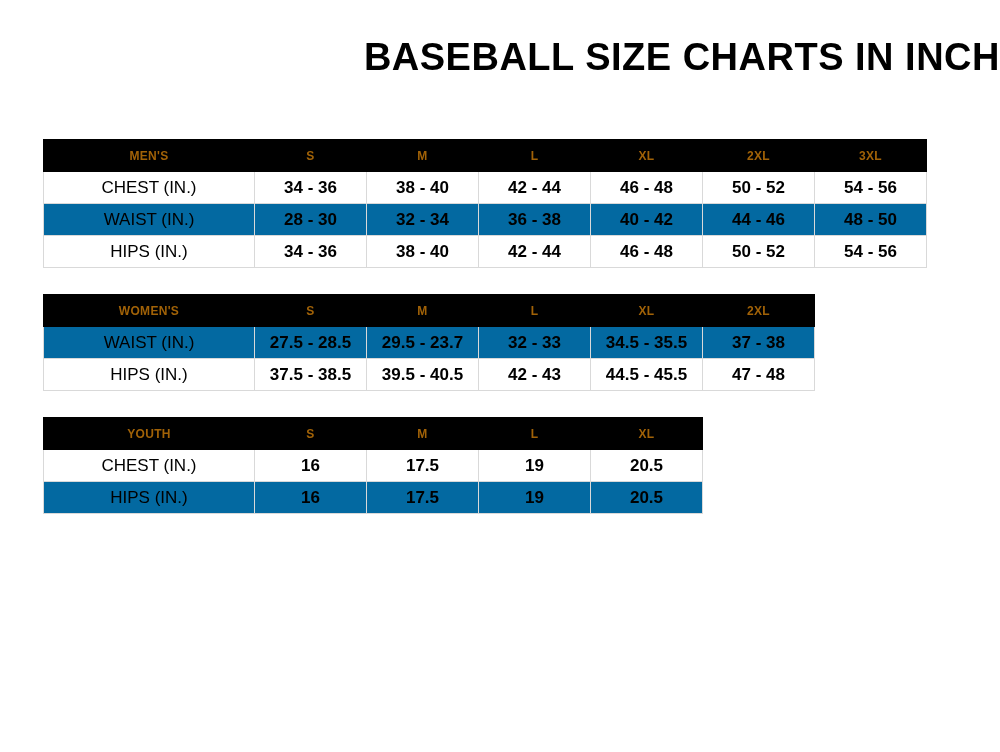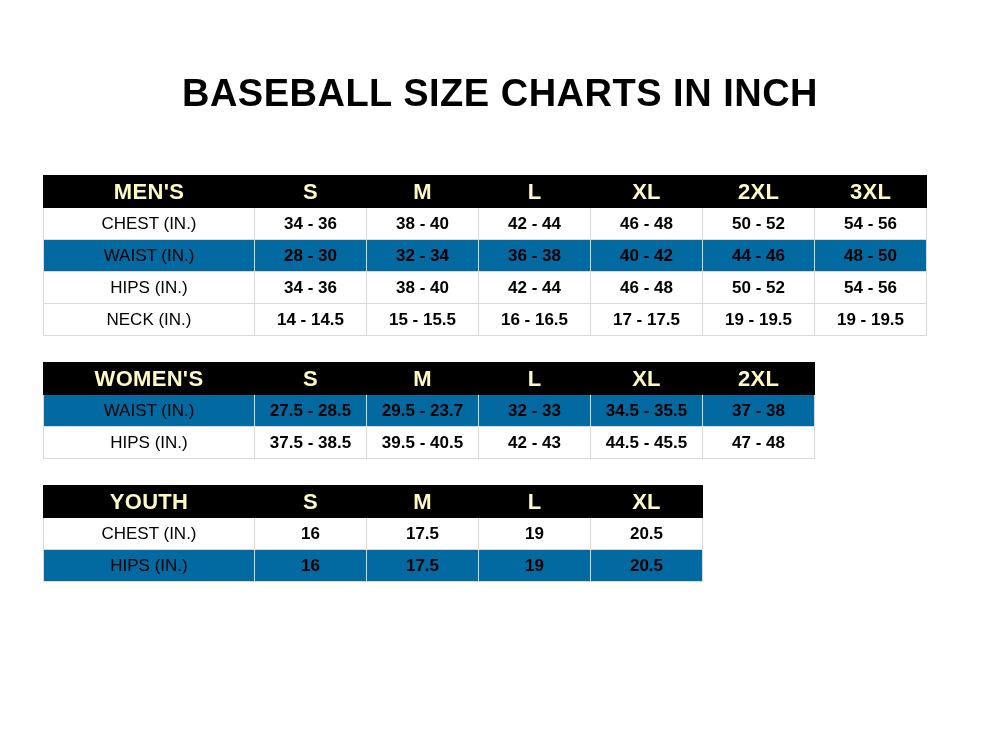--- a/index.html
+++ b/index.html
@@ -15,26 +15,26 @@
     position: relative;
     overflow: hidden;
   }
   .page {
     width: 1000px;
     height: 752px;
     box-sizing: border-box;
     position: relative;
   }
   .title {
-    text-align: center;
+    text-align: right;
     font-size: 38px;
     font-weight: bold;
     letter-spacing: 0.5px;
     margin: 0;
-    padding-top: 72px;
+    padding-top: 36px;
   }
   .charts {
     padding-left: 43px;
     padding-top: 60px;
   }
   table {
     border-collapse: collapse;
     table-layout: fixed;
     font-size: 17px;
     font-weight: bold;
@@ -45,23 +45,23 @@
   th, td {
     border: 1px solid #d9d9d9;
     text-align: center;
     height: 31px;
     padding: 0 2px;
     white-space: nowrap;
     background: #ffffff;
   }
   thead th {
     background: #000000;
-    color: #fef9c3;
+    color: #a16207;
     border: 1px solid #000000;
-    font-size: 22px;
+    font-size: 12px;
     letter-spacing: 0.3px;
   }
   tbody tr.alt td {
     background: #0369a1;
   }
   td.rowhead, th.rowhead {
     font-weight: normal;
   }
   
   .tbl-men col.c0 { width: 211px; }
@@ -123,29 +123,20 @@
           <td>48 - 50</td>
         </tr>
         <tr>
           <td class="rowhead">HIPS (IN.)</td>
           <td>34 - 36</td>
           <td>38 - 40</td>
           <td>42 - 44</td>
           <td>46 - 48</td>
           <td>50 - 52</td>
           <td>54 - 56</td>
-        </tr>
-        <tr>
-          <td class="rowhead">NECK (IN.)</td>
-          <td>14 - 14.5</td>
-          <td>15 - 15.5</td>
-          <td>16 - 16.5</td>
-          <td>17 - 17.5</td>
-          <td>19 - 19.5</td>
-          <td>19 - 19.5</td>
         </tr>
       </tbody>
     </table>
 
     <table class="tbl-women">
       <colgroup>
         <col class="c0">
           <col class="cx">
           <col class="cx">
           <col class="cx">

